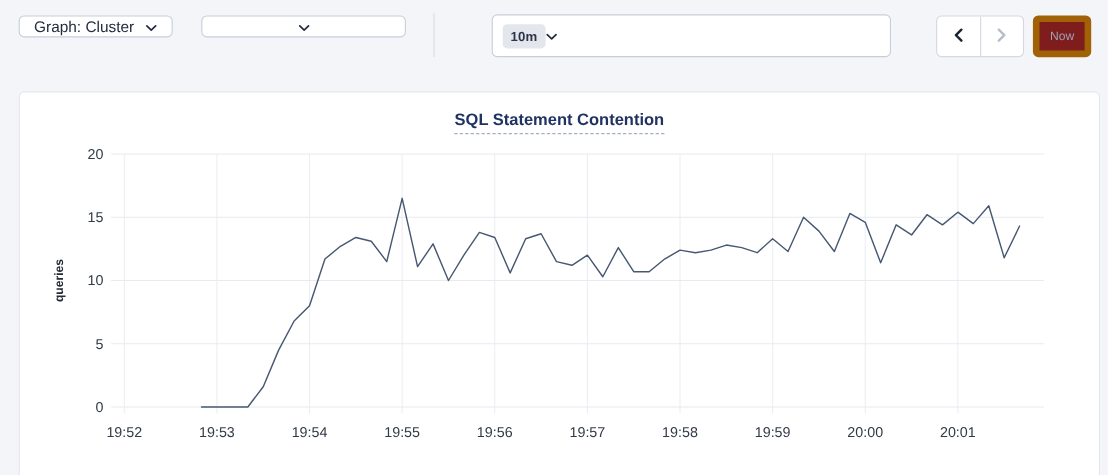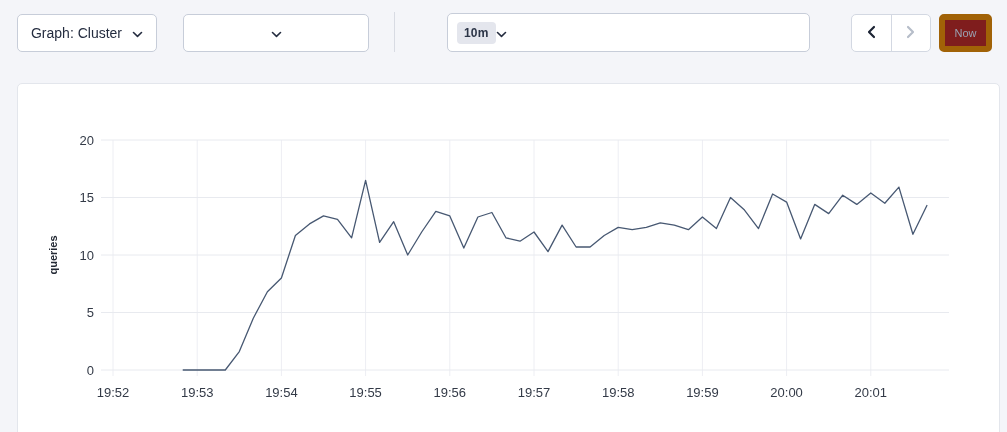--- a/index.html
+++ b/index.html
@@ -3,21 +3,21 @@
 <meta charset="utf-8">
 <style>
   html,body{margin:0;padding:0;}
   body{
     width:1007px;height:432px;position:relative;overflow:hidden;
     background:#f4f5f9;
     font-family:"Liberation Sans",sans-serif;
     -webkit-font-smoothing:antialiased;
   }
   .dropdown{
-    position:absolute;top:14px;height:38px;box-sizing:border-box;
+    position:absolute;top:14px;height:20px;box-sizing:border-box;
     background:#fff;border:1px solid #c7cdd9;border-radius:5px;
     display:flex;align-items:center;justify-content:center;gap:10px;
     font-size:14px;color:#242c3f;cursor:pointer;font-weight:500;
   }
   #dd-graph{left:17px;width:140px;}
   #dd-dashboard{left:183px;width:186px;}
   .toolbar-divider{position:absolute;left:394px;top:12px;width:1px;height:40px;background:#d8dbe3;}
   .timerange{
     position:absolute;left:414px;top:13px;width:363px;height:39px;box-sizing:border-box;
     background:#fff;border:1px solid #c7cdd9;border-radius:5px;
@@ -97,20 +97,23 @@
       <svg width="12" height="14" viewBox="0 0 12 14">
           <path d="M3 2 L8 7 L3 12" fill="none" stroke="#b6bdc9" stroke-width="2.2" stroke-linecap="round" stroke-linejoin="round"></path>
         </svg>
     </span>
   </button>
 </div>
 
 <button class="now-btn">Now</button>
 
 <div class="card">
+  <div class="chart-title-wrap">
+    <span class="chart-title">SQL Statement Contention</span>
+  </div>
   <svg id="chart-svg" width="983" height="358" viewBox="0 0 983 358">
       <line x1="95" y1="56" x2="95" y2="292" stroke="#edeef3" stroke-width="1"></line>
       <line x1="179.2" y1="56" x2="179.2" y2="292" stroke="#edeef3" stroke-width="1"></line>
       <line x1="263.4" y1="56" x2="263.4" y2="292" stroke="#edeef3" stroke-width="1"></line>
       <line x1="347.6" y1="56" x2="347.6" y2="292" stroke="#edeef3" stroke-width="1"></line>
       <line x1="431.8" y1="56" x2="431.8" y2="292" stroke="#edeef3" stroke-width="1"></line>
       <line x1="516" y1="56" x2="516" y2="292" stroke="#edeef3" stroke-width="1"></line>
       <line x1="600.2" y1="56" x2="600.2" y2="292" stroke="#edeef3" stroke-width="1"></line>
       <line x1="684.4" y1="56" x2="684.4" y2="292" stroke="#edeef3" stroke-width="1"></line>
       <line x1="768.6" y1="56" x2="768.6" y2="292" stroke="#edeef3" stroke-width="1"></line>

